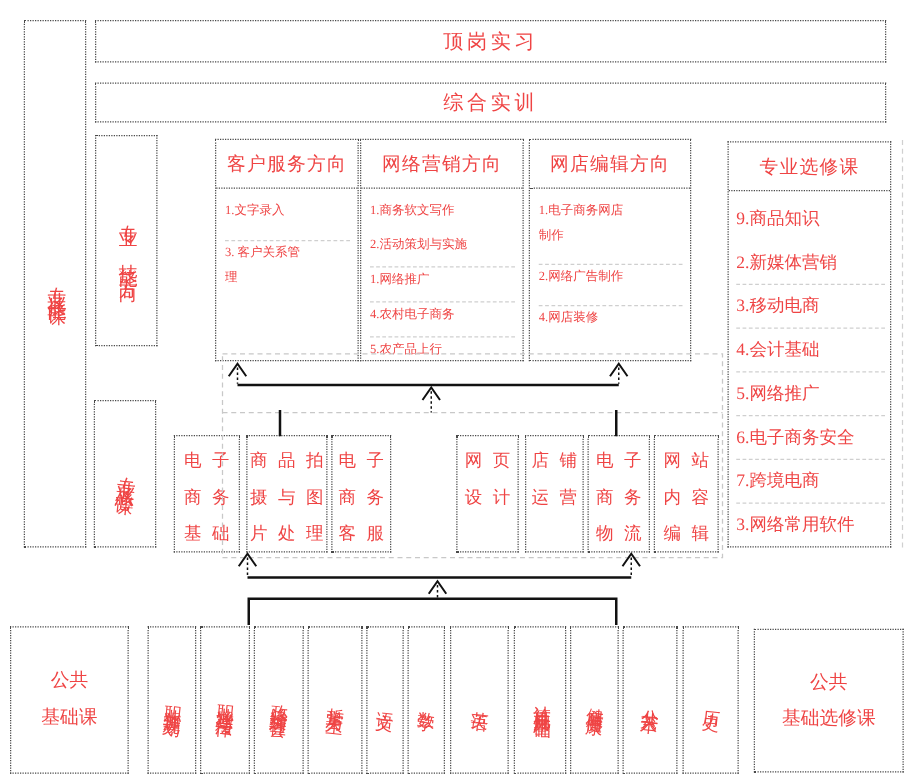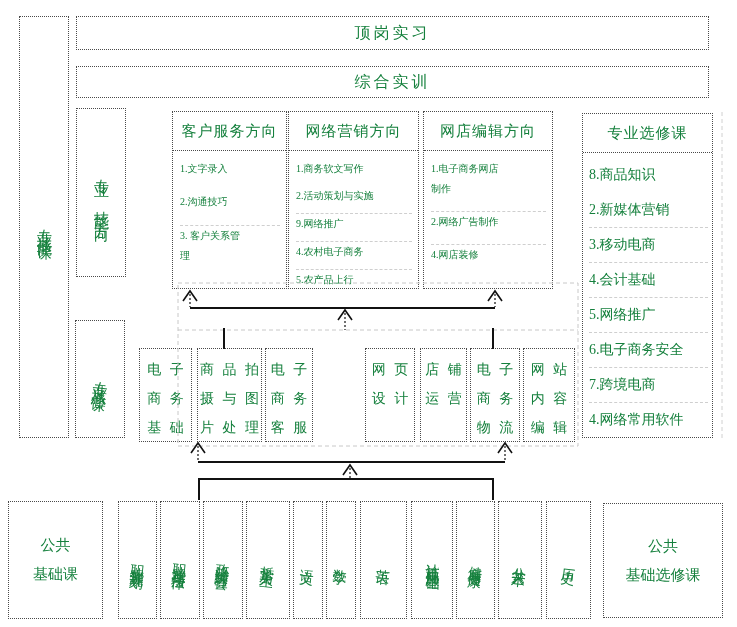--- a/index.html
+++ b/index.html
@@ -1,17 +1,17 @@
 <!DOCTYPE html>
 <html><head>
 <meta charset="utf-8">
 <style>
   html,body{margin:0;padding:0;background:#fff;}
   .stage{position:relative;width:737px;height:627px;background:#fff;overflow:hidden;
-         font-family:"Liberation Serif",serif;color:#15803d;}
+         font-family:"Liberation Serif",serif;color:#ef4444;}
   .box{position:absolute;background:#fff;border:1px dotted #4a4a4a;box-sizing:border-box;}
   .center{display:flex;align-items:center;justify-content:center;}
   .banner{font-size:16px;letter-spacing:3px;}
   .vwrap{display:flex;align-items:center;justify-content:center;flex-direction:column;height:100%;width:100%;}
   .vtext{writing-mode:vertical-rl;text-orientation:mixed;letter-spacing:4px;font-size:15px;line-height:1;}
   .tilt{transform:rotate(6deg);}
   .dirhead{height:38px;border-bottom:1px dotted #4a4a4a;display:flex;align-items:center;justify-content:center;
            font-size:15px;letter-spacing:1px;}
   .dirlist{padding:8px 6px 0 7px;font-size:10px;}
   .dirlist .item{line-height:20px;white-space:pre-line;}
@@ -49,58 +49,57 @@
     <div class="vwrap" style="gap:24px;">
       <span class="vtext">专业</span>
       <span class="vtext">技能）方向</span>
     </div>
   </div>
 
   <div class="box" style="left:172px;top:111px;width:115px;height:178px;">
     <div class="dirhead">客户服务方向</div>
     <div class="dirlist d1">
       <div class="item">1.文字录入</div>
-      <div class="item">2.沟通技巧</div>
       <div class="item sep">3. 客户关系管
 理</div>
     </div>
   </div>
 
   <div class="box" style="left:288px;top:111px;width:131px;height:178px;">
     <div class="dirhead">网络营销方向</div>
     <div class="dirlist d2">
       <div class="item">1.商务软文写作</div>
       <div class="item">2.活动策划与实施</div>
-      <div class="item sep">9.网络推广</div>
+      <div class="item sep">1.网络推广</div>
       <div class="item sep">4.农村电子商务</div>
       <div class="item sep">5.农产品上行</div>
     </div>
   </div>
 
   <div class="box" style="left:423px;top:111px;width:130px;height:178px;">
     <div class="dirhead">网店编辑方向</div>
     <div class="dirlist d3">
       <div class="item">1.电子商务网店
 制作</div>
       <div class="item sep">2.网络广告制作</div>
       <div class="item sep">4.网店装修</div>
     </div>
   </div>
 
   <div class="box" style="left:582px;top:113px;width:131px;height:325px;">
     <div class="dirhead">专业选修课</div>
     <div class="elist">
-      <div class="eitem">8.商品知识</div>
+      <div class="eitem">9.商品知识</div>
       <div class="eitem">2.新媒体营销</div>
       <div class="eitem sep">3.移动电商</div>
       <div class="eitem sep">4.会计基础</div>
       <div class="eitem sep">5.网络推广</div>
       <div class="eitem sep">6.电子商务安全</div>
       <div class="eitem sep">7.跨境电商</div>
-      <div class="eitem sep">4.网络常用软件</div>
+      <div class="eitem sep">3.网络常用软件</div>
     </div>
   </div>
 
   <div class="box" style="left:75px;top:320px;width:50px;height:118px;">
     <div class="vwrap">
         <span class="vtext tilt">专业核心课</span>
       </div>
   </div>
 
   <div class="box corebox" style="left:139px;top:348px;width:53px;height:94px;"><span style="white-space:pre-line;">电 子

